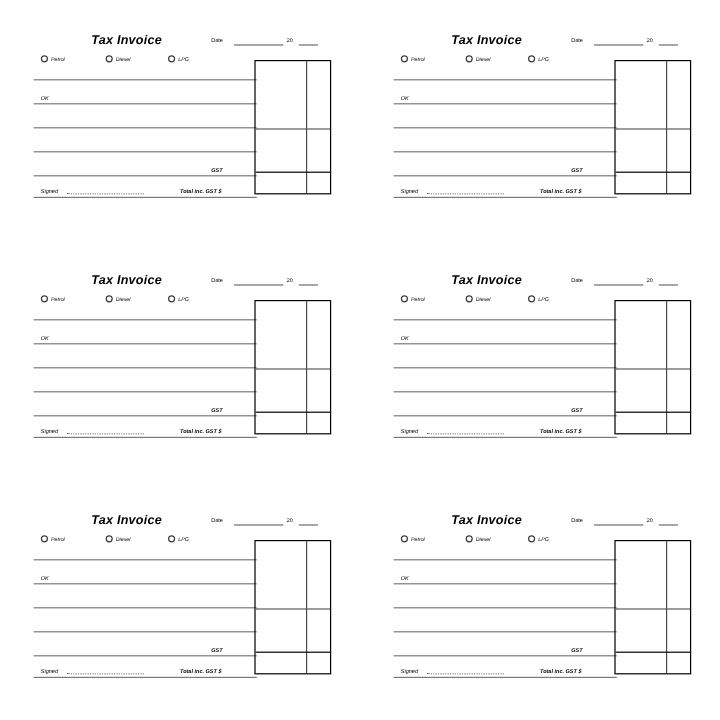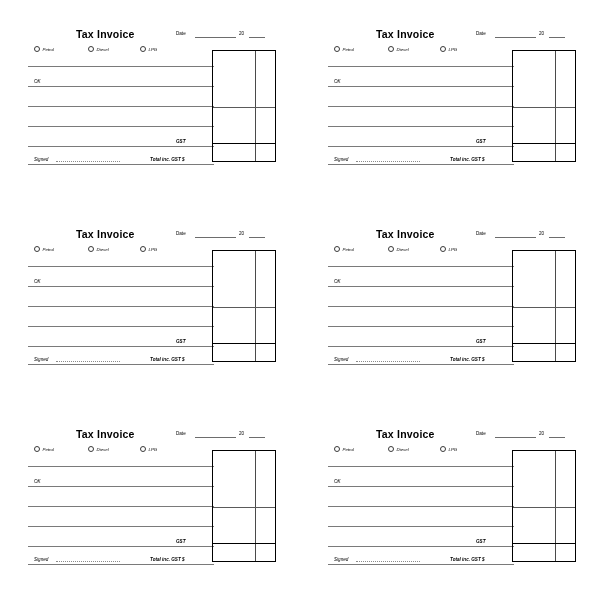--- a/index.html
+++ b/index.html
@@ -50,20 +50,21 @@
 
   
   .title {
     position: absolute;
     left: 48px;
     top: 0px;
     font-size: 10.5px;
     font-weight: bold;
     letter-spacing: 0.2px;
     white-space: nowrap;
+    font-style: italic;
   }
   .date-block {
     position: absolute;
     left: 148px;
     top: 3px;
     width: 100px;
     height: 10px;
     font-size: 4.6px;
   }
   .date-label {

